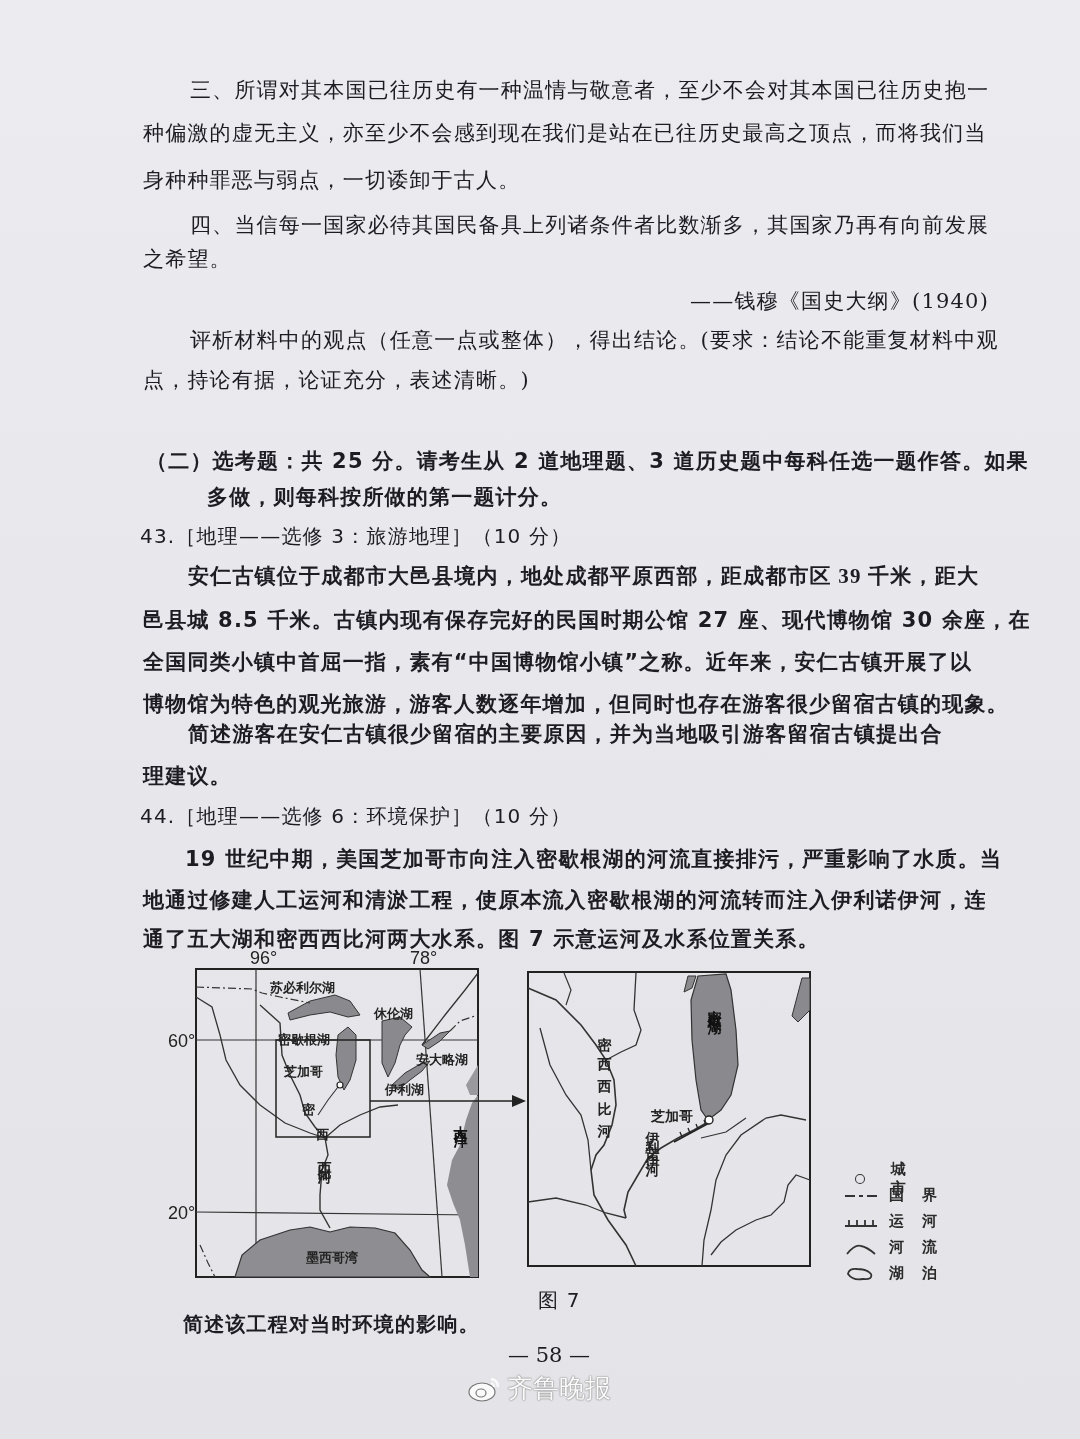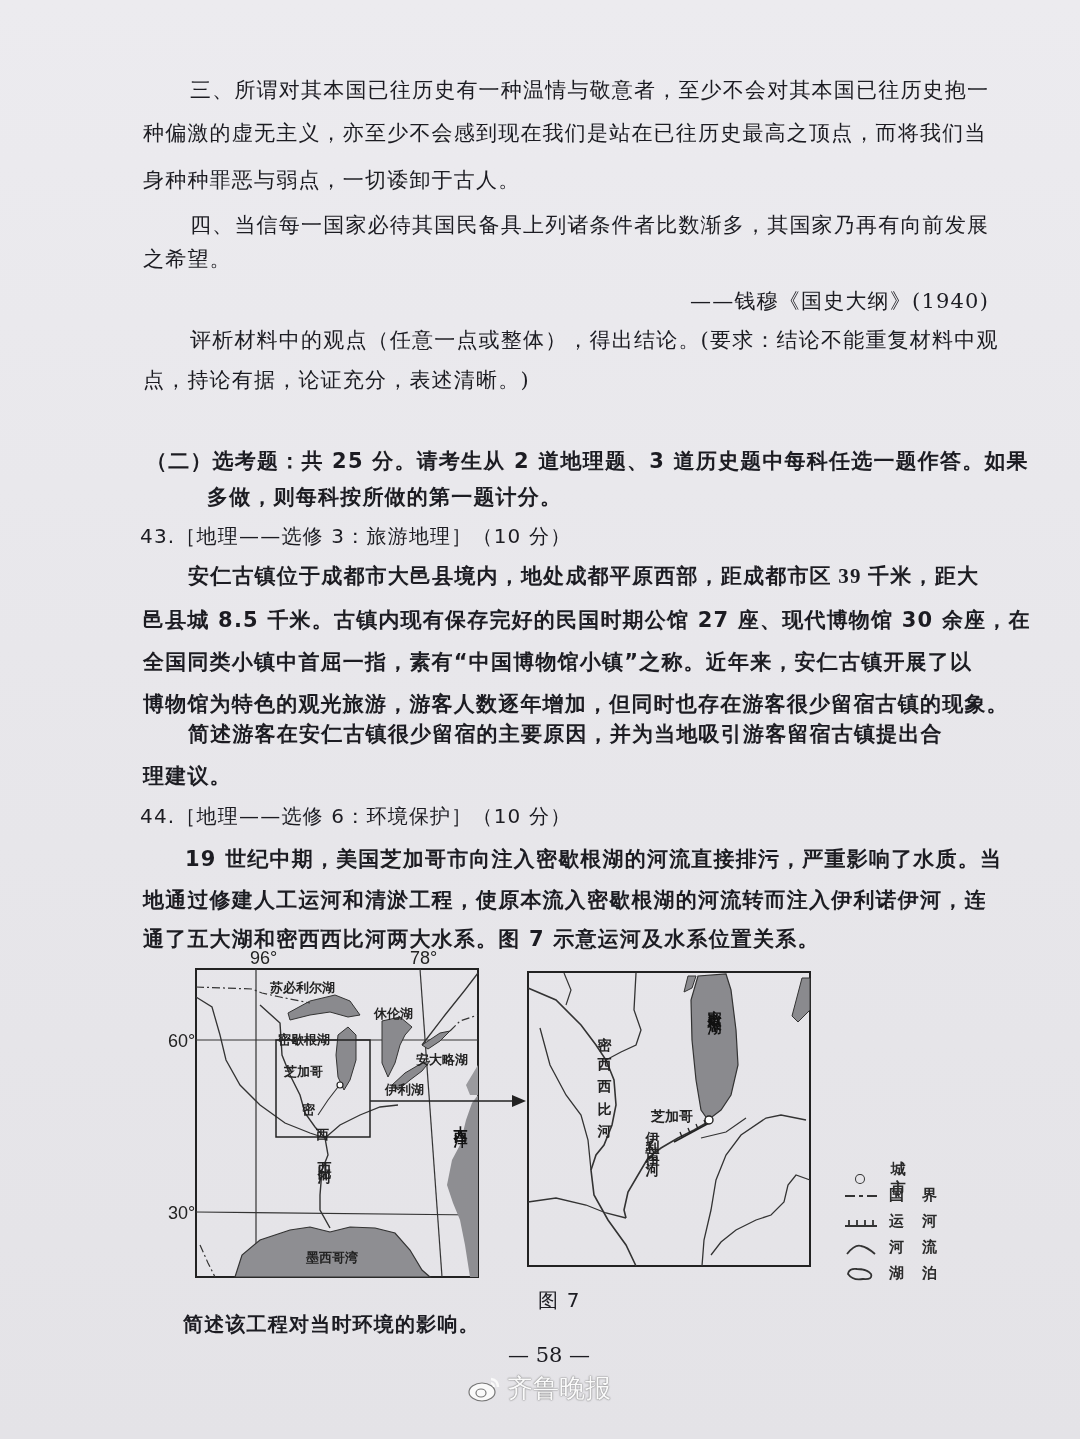--- a/index.html
+++ b/index.html
@@ -84,21 +84,21 @@
       <circle cx="180" cy="140" r="3" fill="#fff" stroke="#222" stroke-width="1.2"></circle>
 
       <rect x="116" y="95" width="94" height="97" fill="none" stroke="#222" stroke-width="1.5"></rect>
 
       <line x1="210" y1="156" x2="352" y2="156" stroke="#222" stroke-width="1.5"></line>
       <polygon points="352,150 366,156 352,162" fill="#222"></polygon>
     </svg>
     <span class="coord" style="left:90px;top:3px;">96°</span>
     <span class="coord" style="left:250px;top:3px;">78°</span>
     <span class="coord" style="left:8px;top:86px;">60°</span>
-    <span class="coord" style="left:8px;top:258px;">30°</span>
+    <span class="coord" style="left:8px;top:258px;">20°</span>
     <span class="maplabel" style="left:110px;top:26px;">苏必利尔湖</span>
     <span class="maplabel" style="left:214px;top:52px;">休伦湖</span>
     <span class="maplabel" style="left:118px;top:78px;">密歇根湖</span>
     <span class="maplabel" style="left:256px;top:98px;">安大略湖</span>
     <span class="maplabel" style="left:225px;top:128px;">伊利湖</span>
     <span class="maplabel" style="left:124px;top:110px;">芝加哥</span>
     <span class="maplabel" style="left:142px;top:148px;">密</span>
     <span class="maplabel" style="left:156px;top:173px;">西</span>
     <span class="vlabel" style="left:156px;top:206px;">西比河</span>
     <span class="vlabel" style="left:292px;top:170px;color:#111;">大西洋</span>

